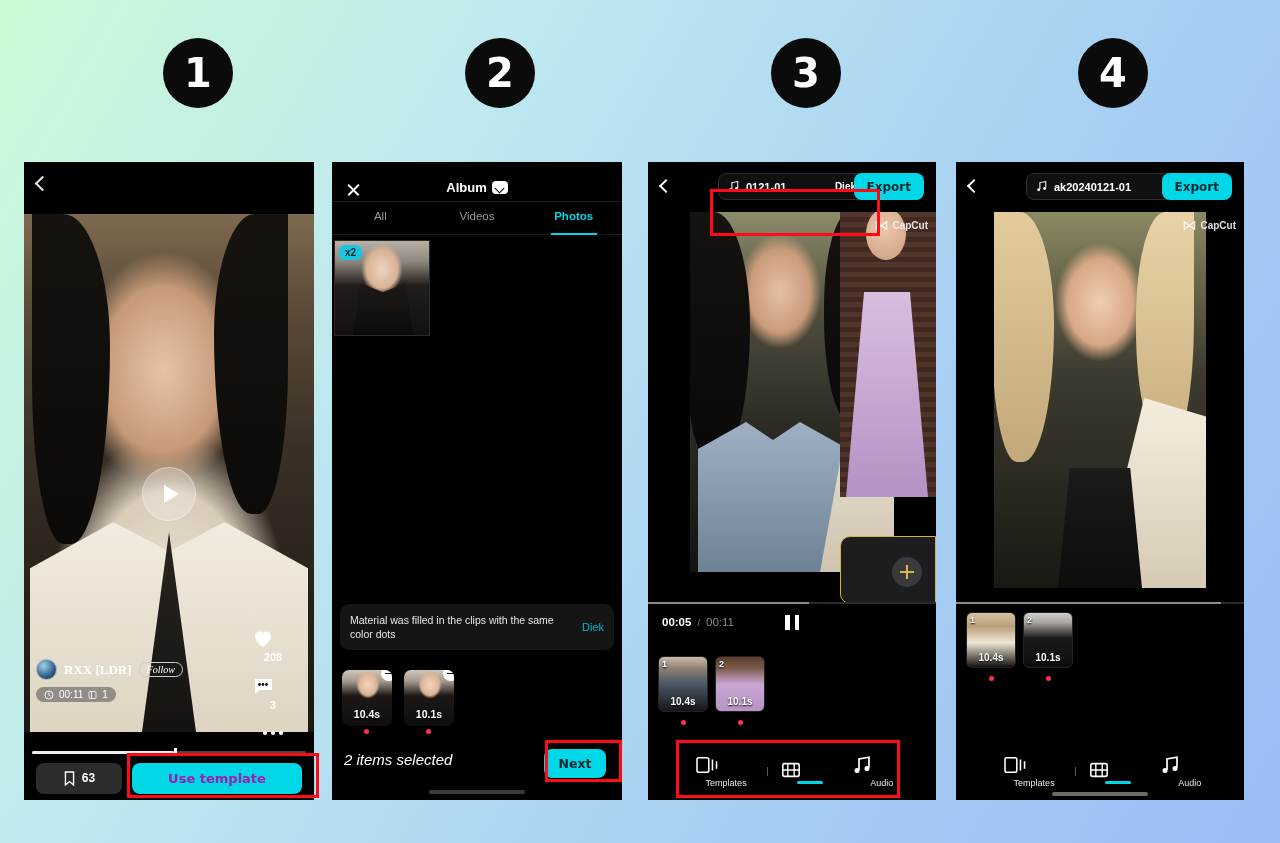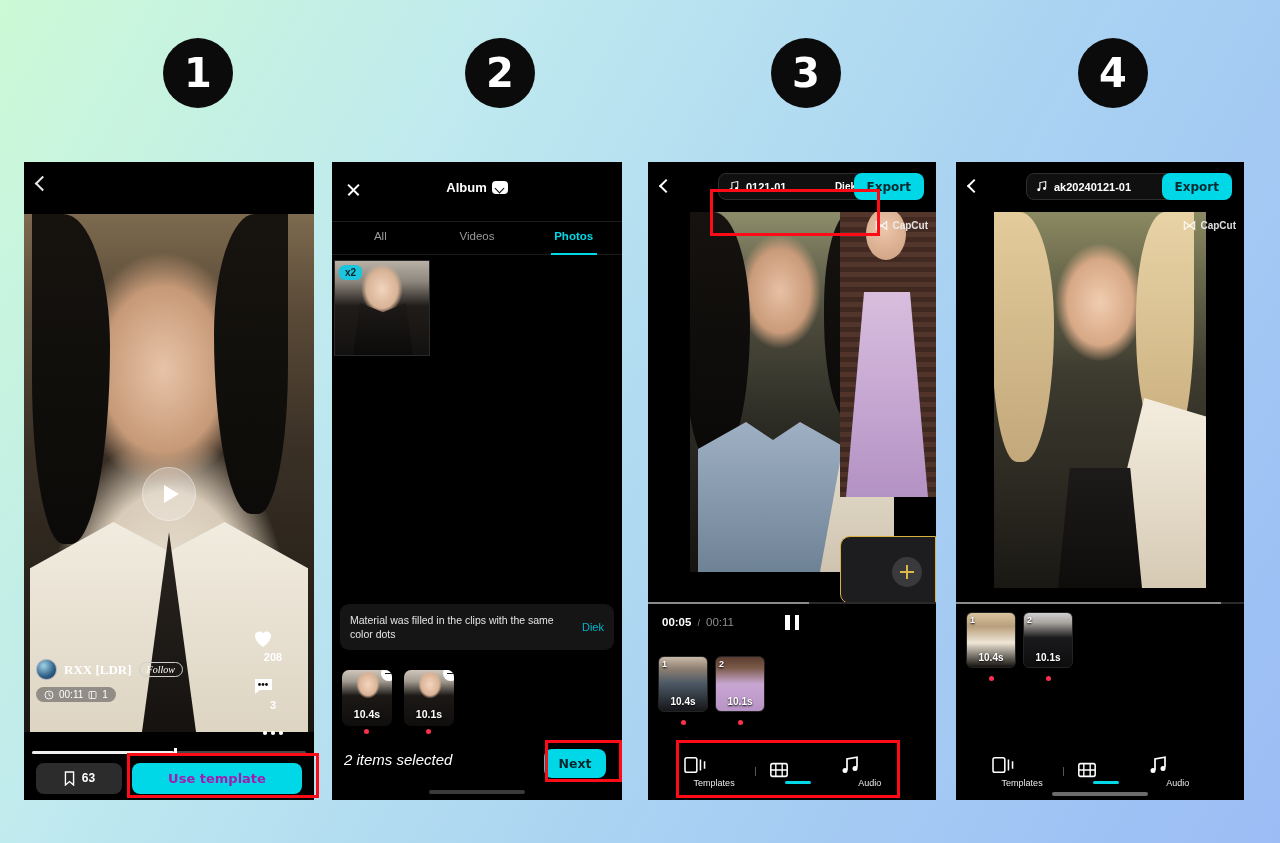--- a/index.html
+++ b/index.html
@@ -83,21 +83,21 @@
   .p1-seek i { position:absolute; left:52%; top:-3px; width:3px; height:9px; background:#fff; }
   .p1-bar { position:absolute; left:0; bottom:0; width:100%; height:44px; background:#000;
     display:flex; align-items:center; gap:10px; padding:0 12px; z-index:12; }
   .save-pill { background:#2c2c2c; border-radius:8px; height:31px; flex:0 0 86px;
     display:flex; align-items:center; justify-content:center; gap:6px; font-size:12px; font-weight:bold; }
   .use-tpl { flex:1; height:31px; border-radius:8px; background:#00d8e8; color:#a21caf;
     font-size:13px; font-weight:bold; display:flex; align-items:center; justify-content:center;
     font-family:"DejaVu Sans", sans-serif; }
 
   
-  .p2-head { height:60px; position:relative; border-bottom:1px solid #1c1c1c; }
+  .p2-head { height:40px; position:relative; border-bottom:1px solid #1c1c1c; }
   .p2-x { position:absolute; left:14px; top:20px; width:15px; height:15px; }
   .p2-x:before,.p2-x:after { content:""; position:absolute; left:0; top:7px; width:15px; height:1.6px; background:#fff; }
   .p2-x:before { transform:rotate(45deg);} .p2-x:after { transform:rotate(-45deg);}
   .p2-title { position:absolute; left:0; right:0; top:18px; text-align:center;
     font-size:13px; font-weight:bold; display:flex; justify-content:center; align-items:center; gap:5px; }
   .chev-badge { width:16px;height:13px;border-radius:4px;background:#fff; position:relative; }
   .chev-badge:after { content:""; position:absolute; left:4px; top:4px; width:6px;height:6px;
     border-right:1.6px solid #000; border-bottom:1.6px solid #000; transform:rotate(45deg); }
   .p2-tabs { display:flex; height:33px; border-bottom:1px solid #1b1b1b; }
   .p2-tabs div { flex:1; text-align:center; font-size:11.5px; color:#9b9b9b; position:relative; padding-top:8px; }
@@ -202,21 +202,21 @@
   .tk .num { position:absolute; left:3px; top:2px; font-size:9px; font-weight:bold; z-index:3;
     text-shadow:0 1px 2px #000; }
   .tk .dur { position:absolute; left:0; right:0; bottom:4px; text-align:center; font-size:10px;
     font-weight:bold; text-shadow:0 1px 2px #000; z-index:3; }
   .tk.a3 { background:linear-gradient(180deg,#c9b9a8 0%,#8d7f72 22%,#4d5a66 48%,#16161a 100%); }
   .tk.b3 { background:linear-gradient(180deg,#5c3c30 0%,#7a5a48 20%,#c8a6d2 50%,#b894c6 100%); }
   .tk.a4 { background:linear-gradient(180deg,#d9c49f 0%,#b99f7d 25%,#efe6d6 55%,#15120f 100%); }
   .tk.b4 { background:linear-gradient(180deg,#cfcfd2 0%,#a8a49e 18%,#1a1a1c 46%,#0d0d0e 100%); }
   .trackdot { position:absolute; width:5px; height:5px; border-radius:50%; background:#ff2f4d; top:72px; }
 
-  .ed-nav { position:absolute; left:0; bottom:0; width:100%; height:58px;
+  .ed-nav { position:absolute; left:12px; bottom:0; width:100%; height:58px;
     display:flex; align-items:center; justify-content:space-around; padding:0 30px; }
   .nav-it { position:relative; width:62px; text-align:center; }
   .nav-it .lbl { font-size:9px; margin-top:3px; display:block; color:#e9e9e9; }
   .nav-it .und { position:absolute; left:50%; transform:translateX(-50%); bottom:-1px;
     width:26px; height:3px; border-radius:2px; background:#00d8e8; }
   .nav-sep { width:1px; height:9px; background:#555; }
 
   svg { display:block; }
 </style>
 </head>

